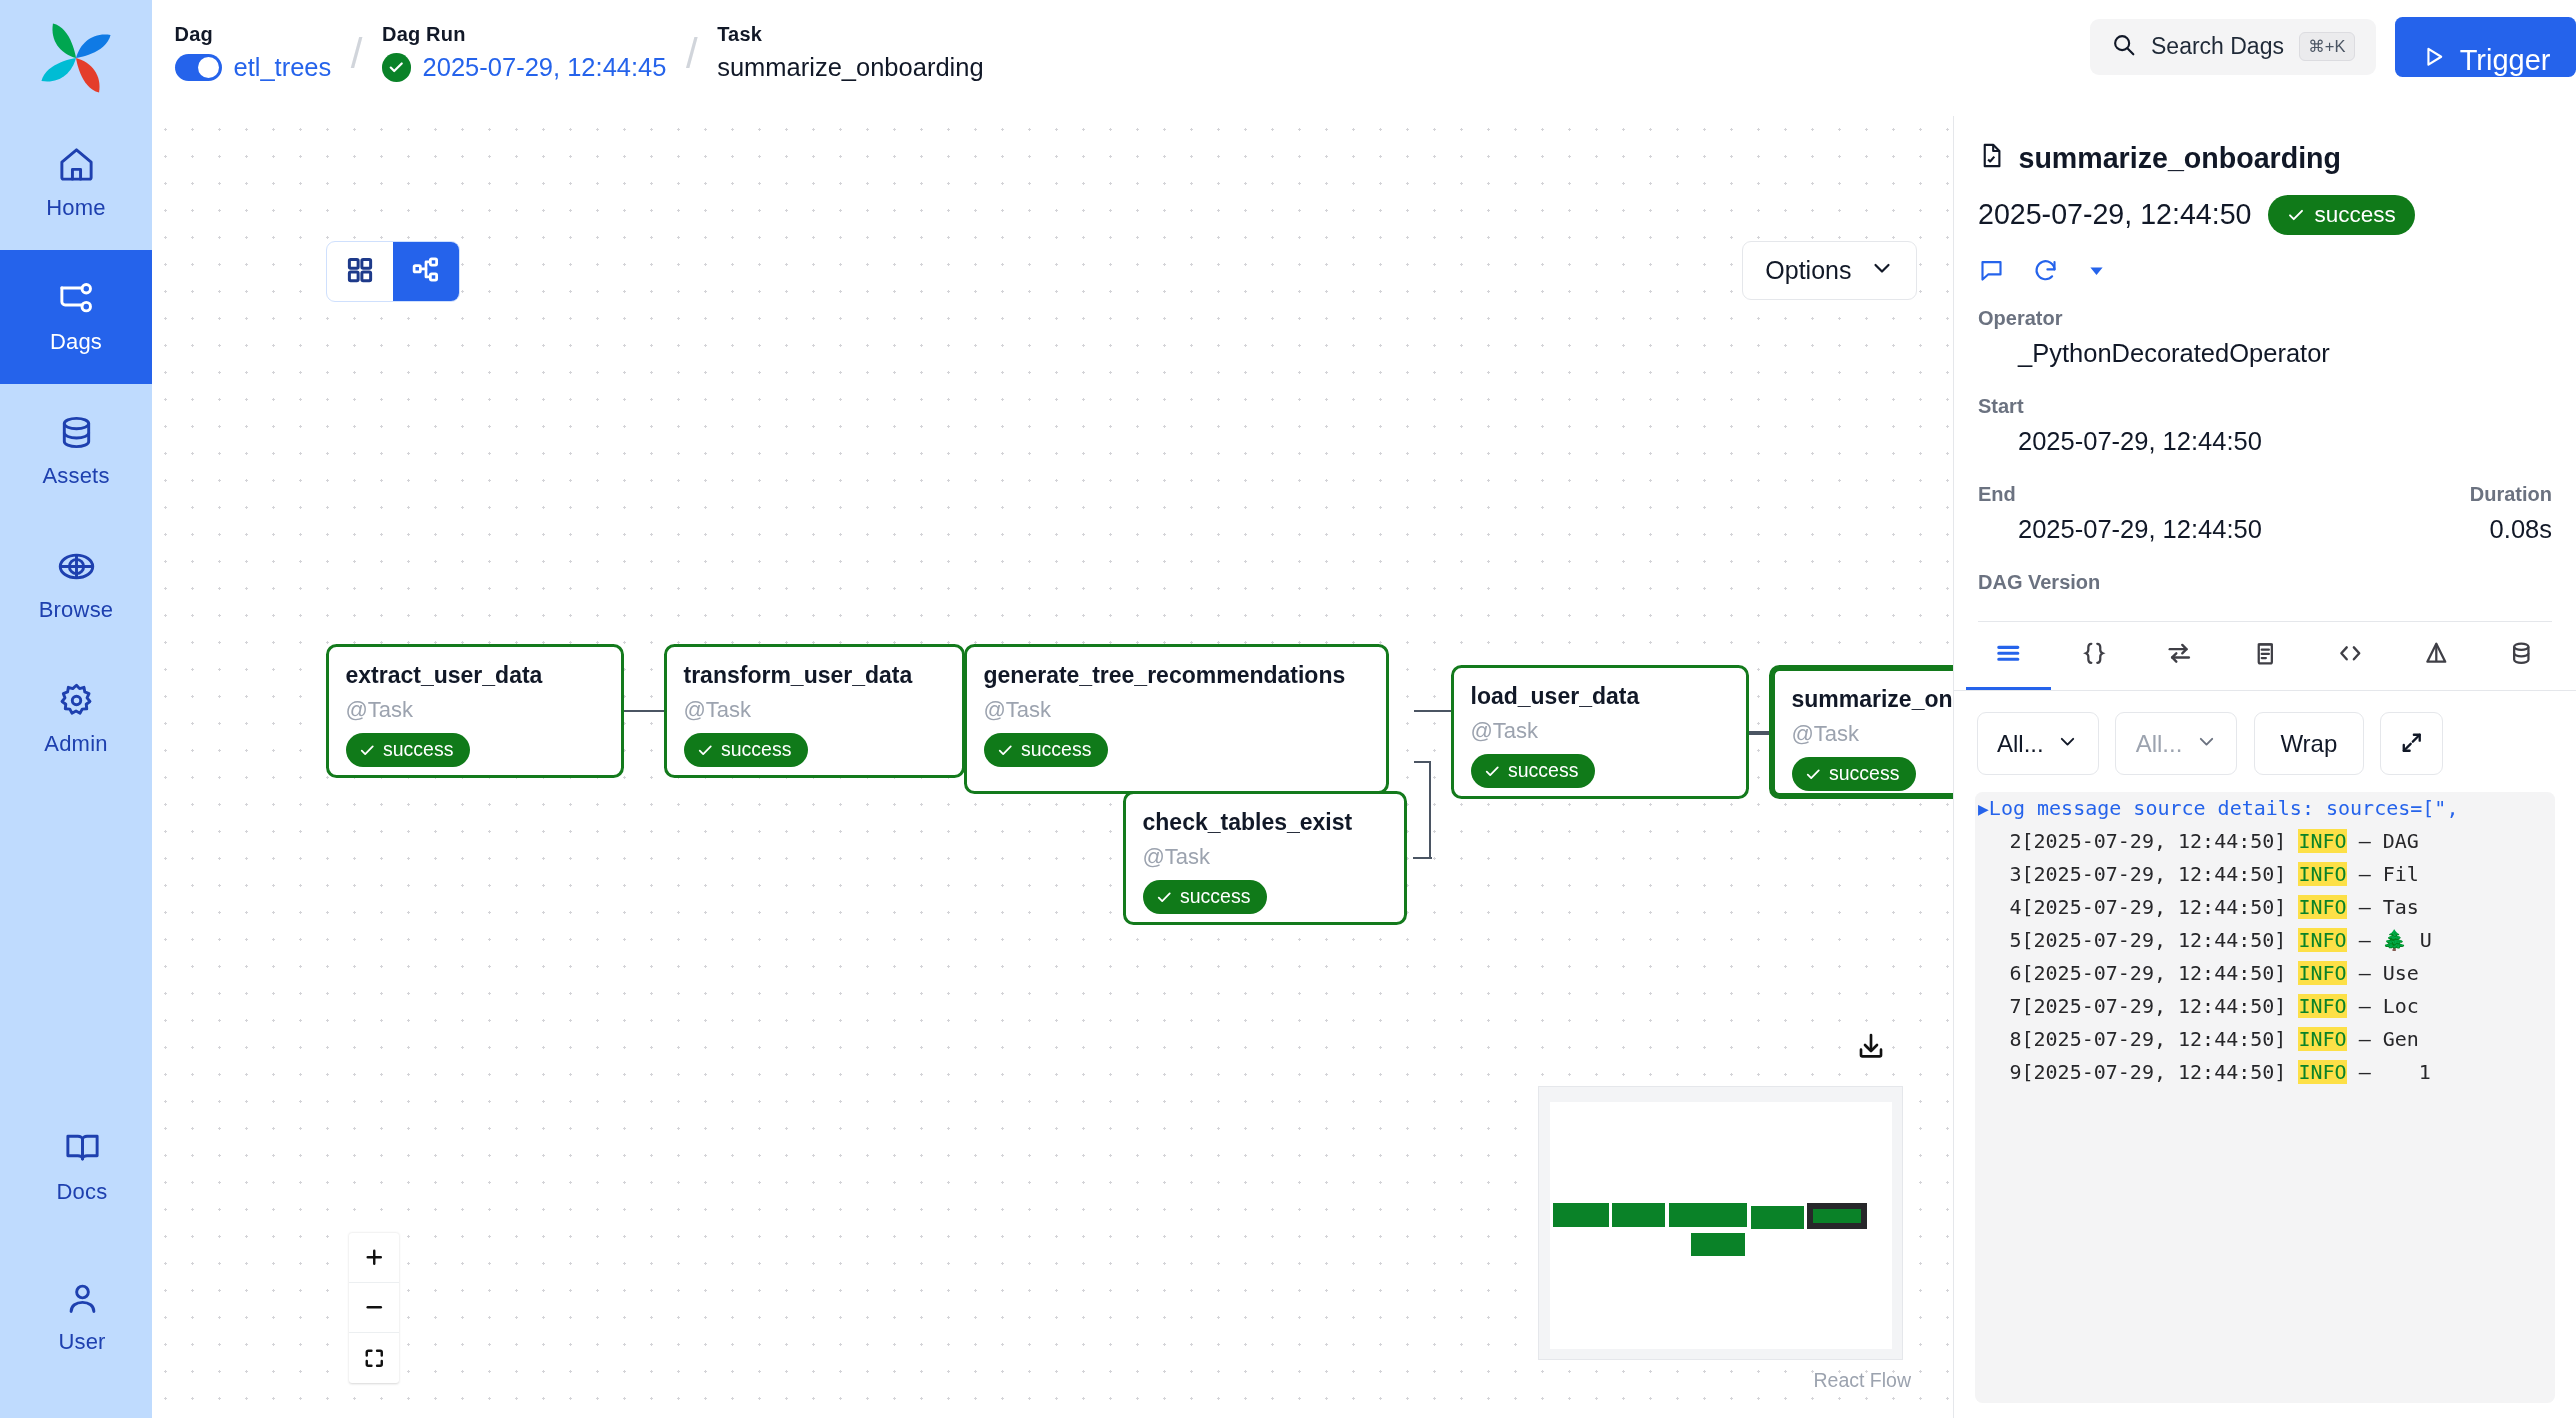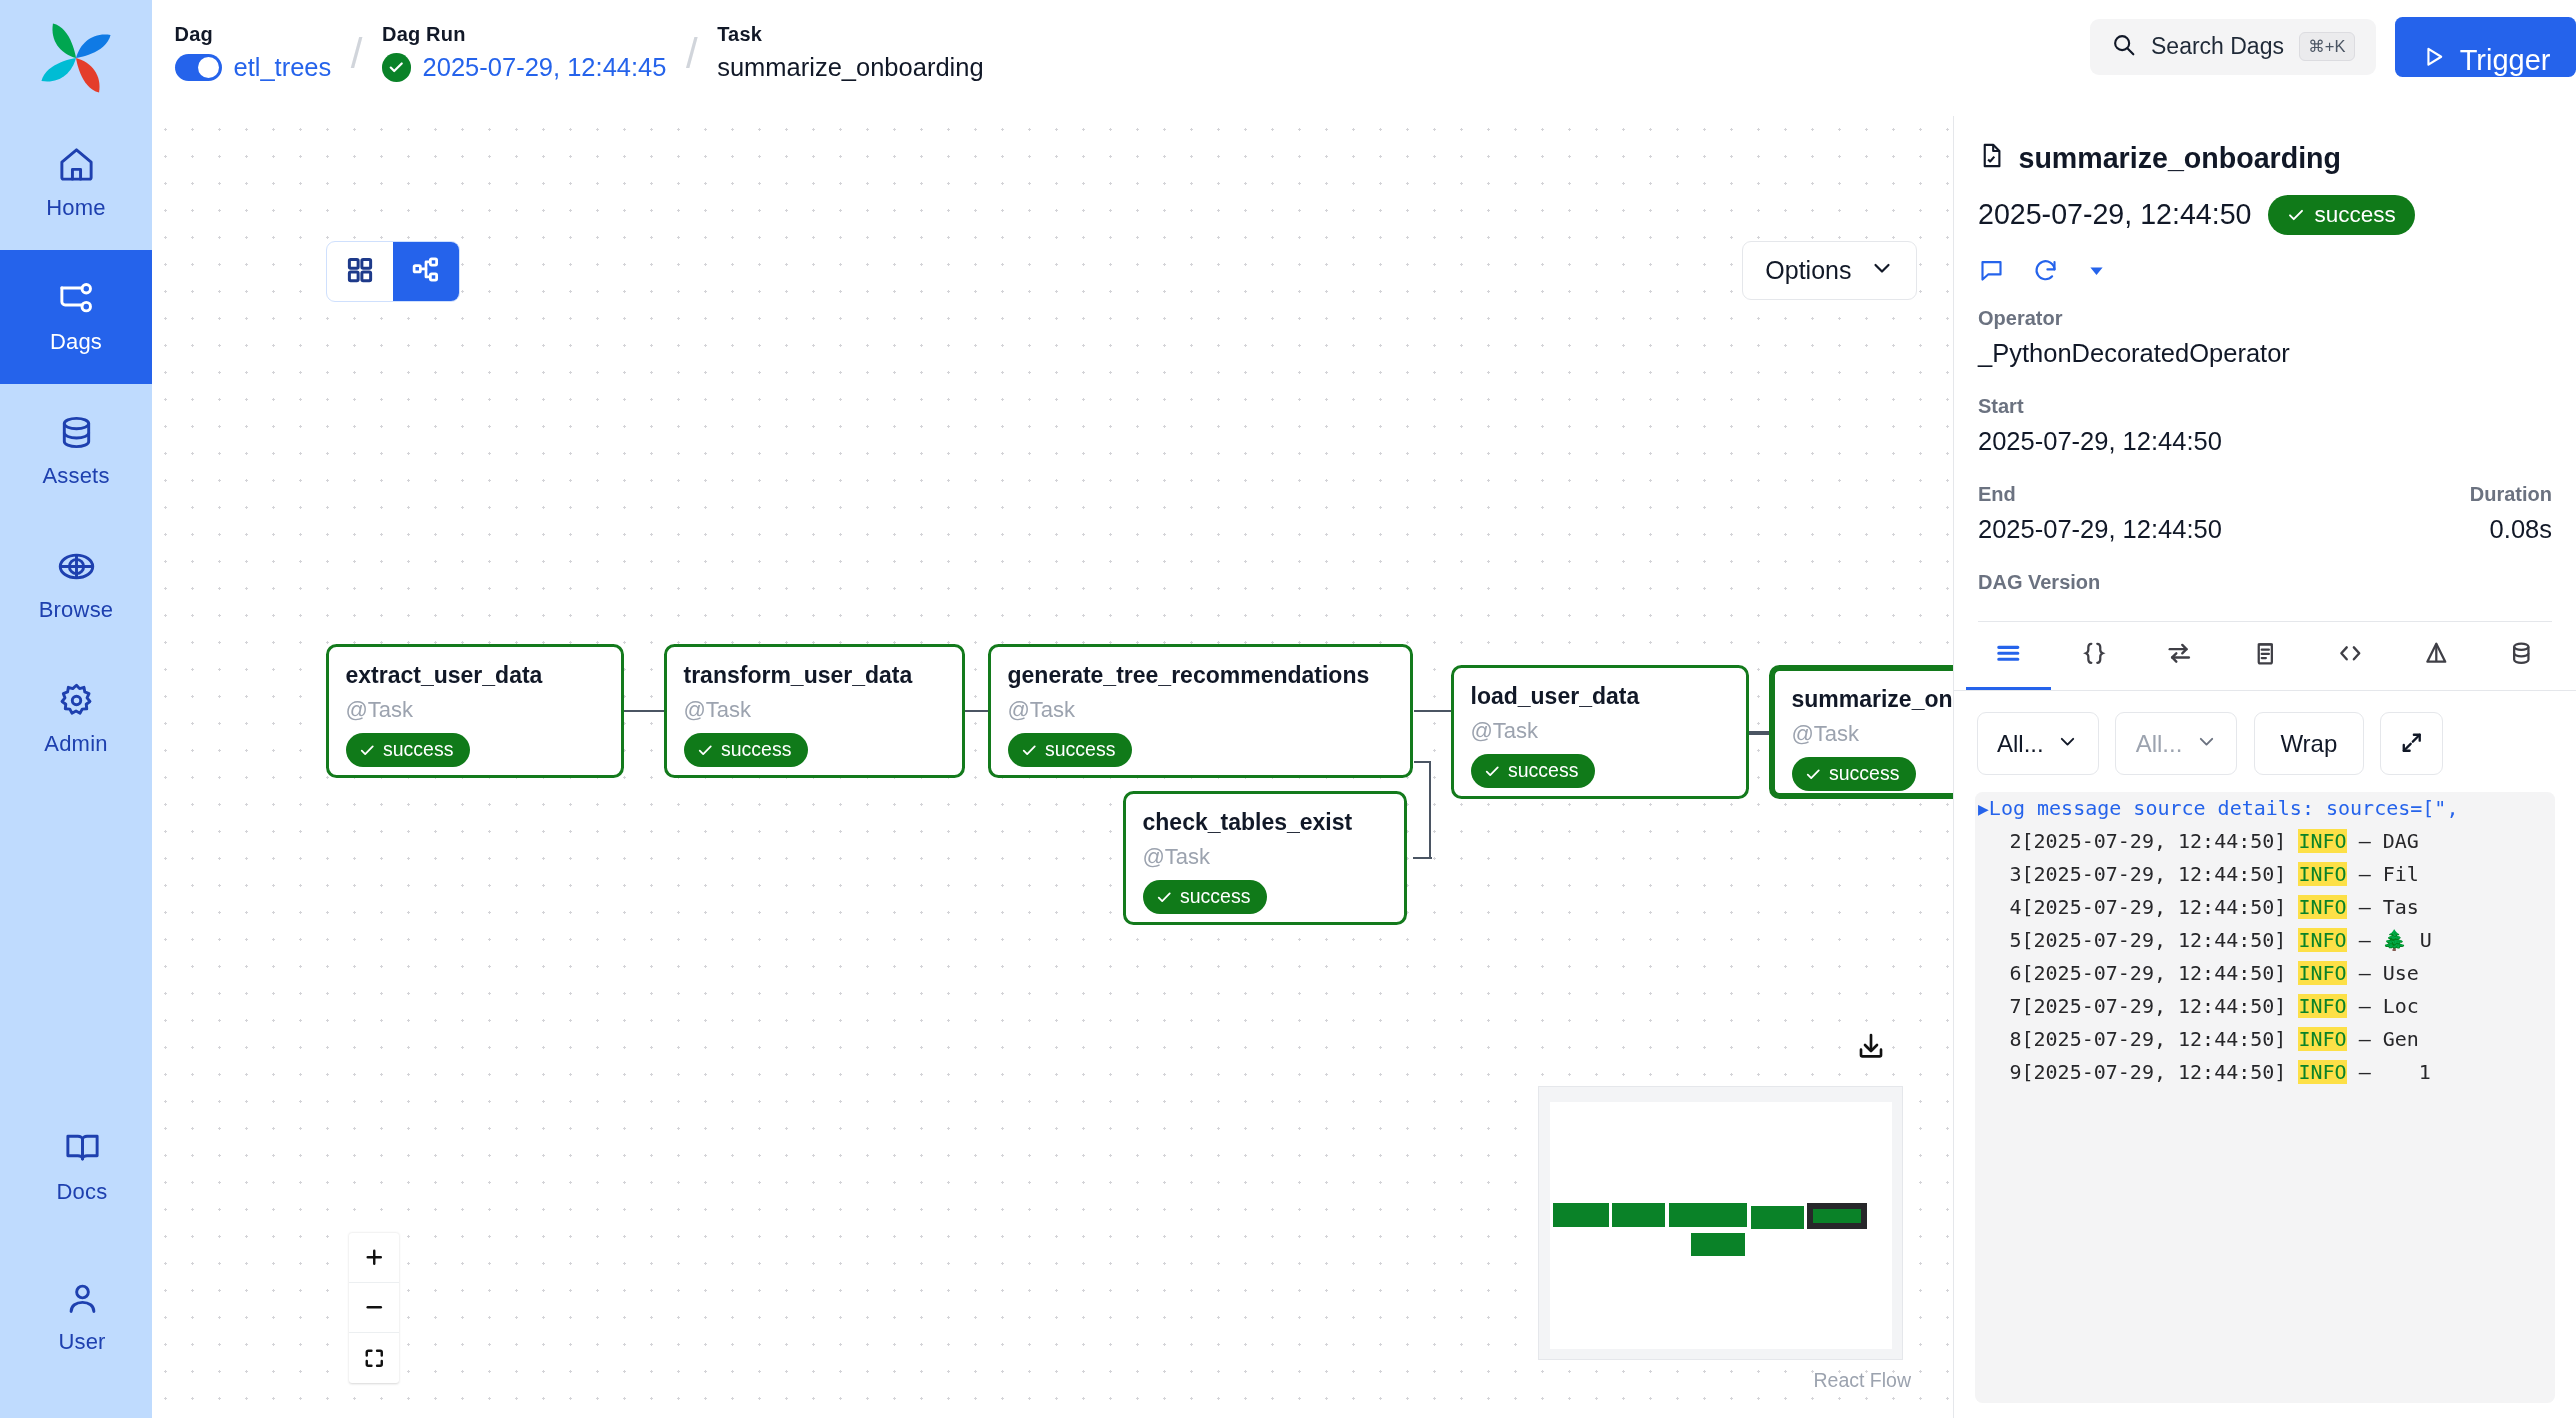--- a/index.html
+++ b/index.html
@@ -134,21 +134,21 @@
   .d-title { display: flex; align-items: center; gap: 13.5px; font-size: 28.6px; font-weight: 700; color:#111827; }
   .d-row2 { display: flex; align-items: center; gap: 16.5px; margin-top: 19.5px; }
   .d-time { font-size: 28.6px; color: #111827; }
   .badge-success { display: inline-flex; align-items: center; gap: 9px;
     background: #107a19; color: #fff; border-radius: 751px; padding: 6.8px 19.5px; font-size: 22.5px; }
   .d-actions { display: flex; align-items: center; gap: 27px; margin-top: 22.5px; color: #2563eb; }
   .d-actions .ab { cursor: pointer; display:flex; align-items:center; }
 
   .meta { padding: 22.5px 24px 0 24px; }
   .meta-label { font-size: 20px; color: #6b7280; font-weight: 700; }
-  .meta-value { font-size: 25.5px; color: #111827; margin-top: 9px; }
+  .meta-value { font-size: 25.5px; color: #111827; margin-top: 9px; margin-left: 40px; }
   .meta-block { margin-bottom: 27px; }
   .meta-2col { display: flex; justify-content: space-between; align-items: flex-start; }
   .meta-2col .right { text-align: right; }
   .divider { height: 0.8px; background: #e5e7eb; margin: 12px 0 0 0; }
 
   .tabs { display: flex; align-items: center; gap: 0; padding: 0 12px;
     border-bottom: 0.8px solid #e5e7eb; }
   .tab { flex: 1 1 0; height: 69px; display: flex; align-items: center; justify-content: center;
     cursor: pointer; color: #3f3f46; border-bottom: 3.8px solid transparent; }
   .tab.active { border-bottom-color: #2563eb; color: #2563eb; }
@@ -388,21 +388,21 @@
           <span class="node-title">transform_user_data</span>
           <span class="node-sub">@Task</span>
           <span class="status-chip">
             <svg width="16.5" height="16.5" viewBox="0 0 24 24" fill="none" stroke="#fff" stroke-width="2.6" stroke-linecap="round" stroke-linejoin="round">
                 <path d="M4 12.5l5 5L20 6.5"></path>
               </svg>
             <span>success</span>
           </span>
         </div>
 
-        <div class="node" style="left:836px;top:528px;width:425px;height:134px;">
+        <div class="node" style="left:812px;top:528px;width:425px;height:150px;">
           <span class="node-title">generate_tree_recommendations</span>
           <span class="node-sub">@Task</span>
           <span class="status-chip">
             <svg width="16.5" height="16.5" viewBox="0 0 24 24" fill="none" stroke="#fff" stroke-width="2.6" stroke-linecap="round" stroke-linejoin="round">
                 <path d="M4 12.5l5 5L20 6.5"></path>
               </svg>
             <span>success</span>
           </span>
         </div>
 

